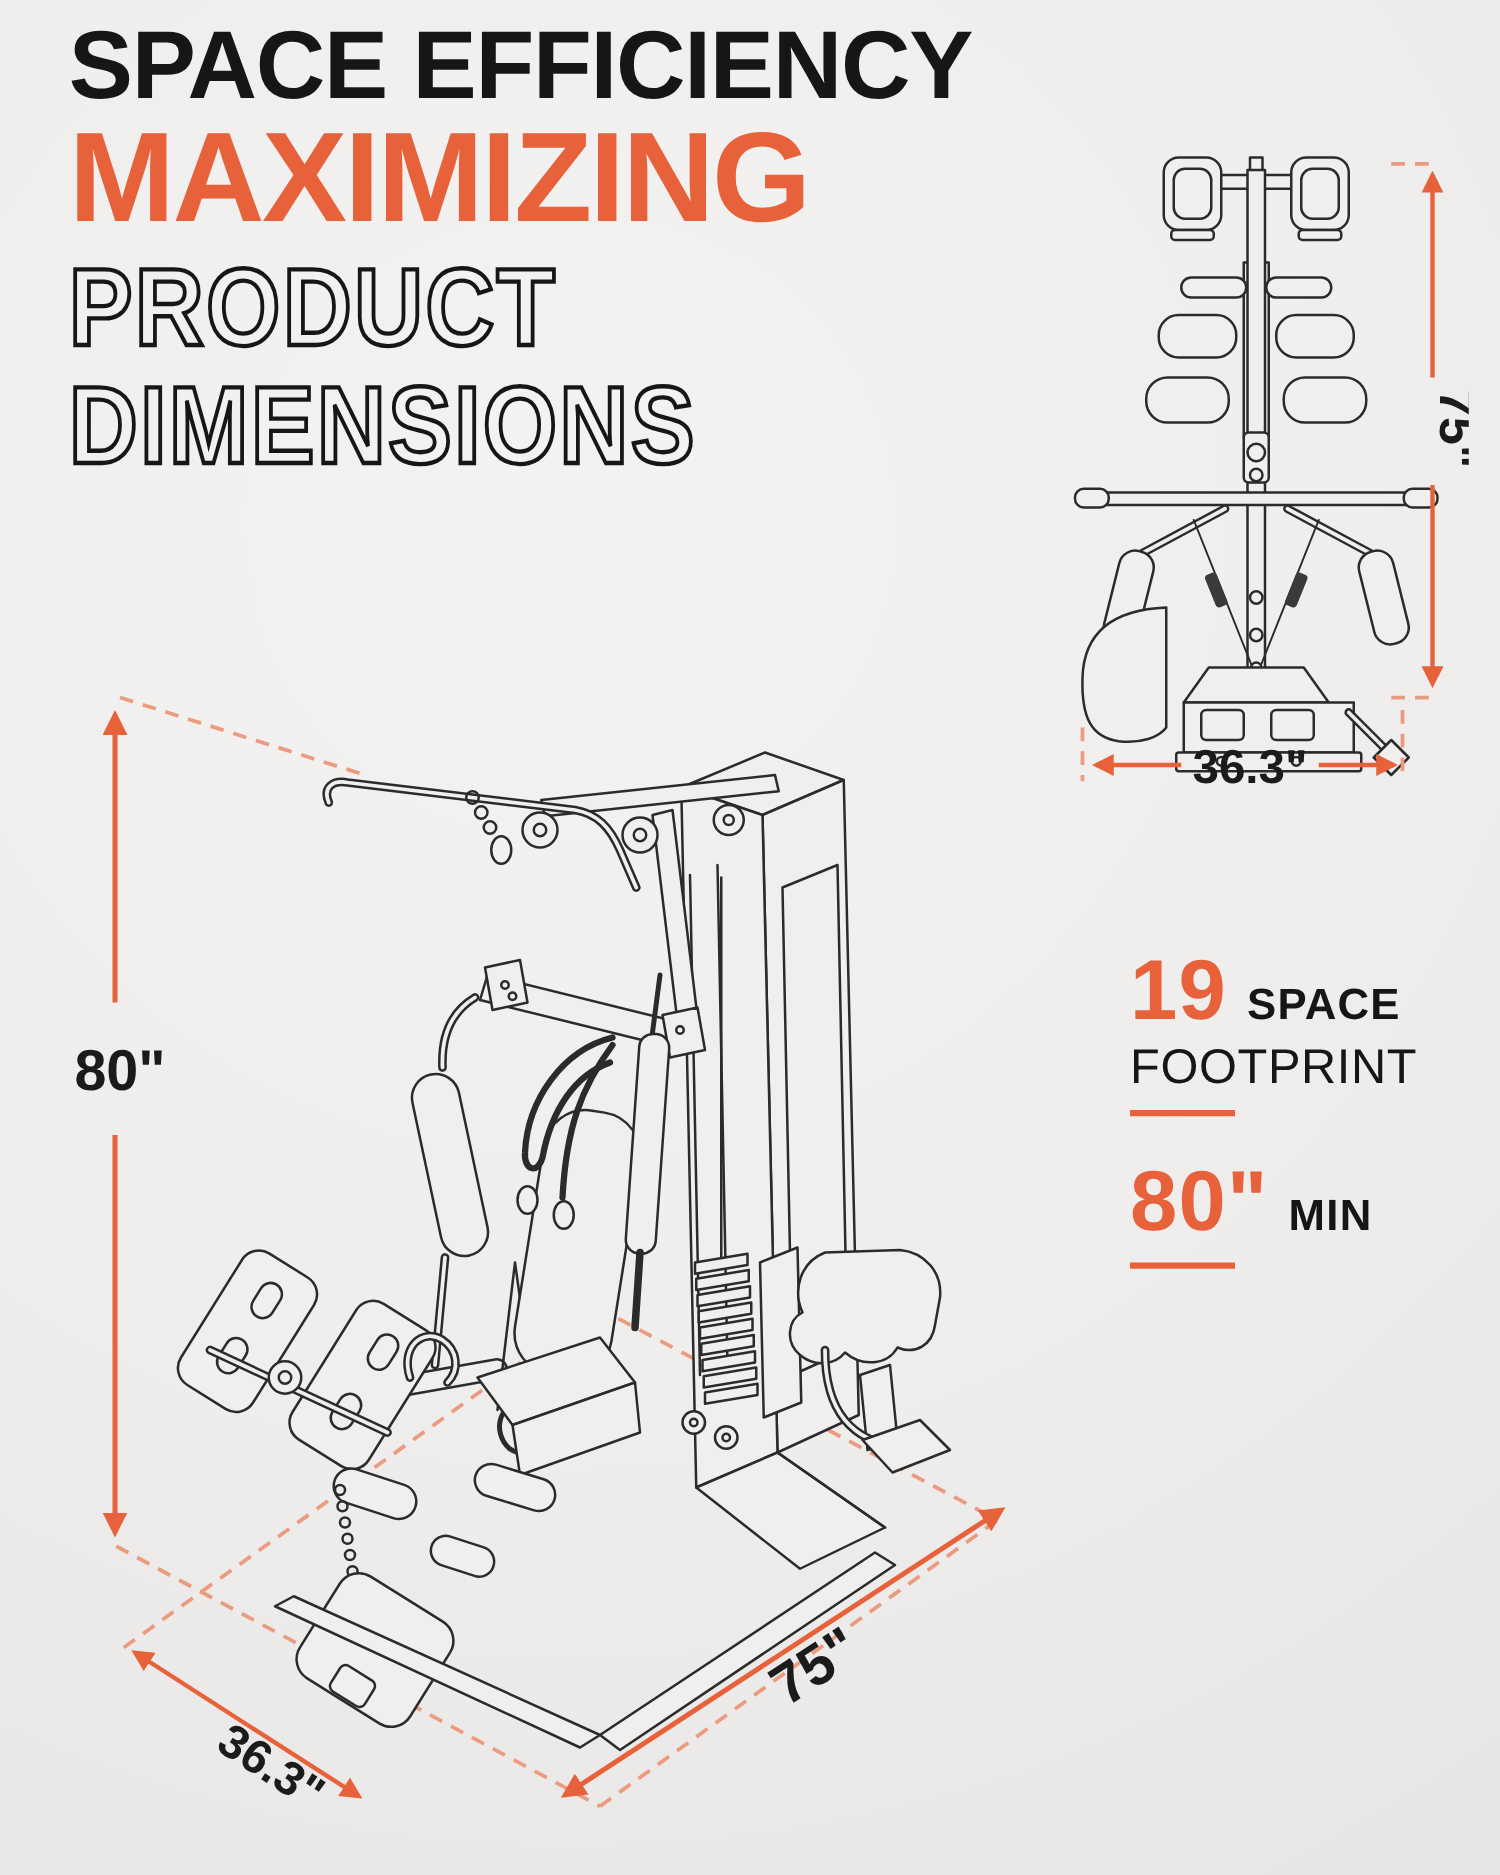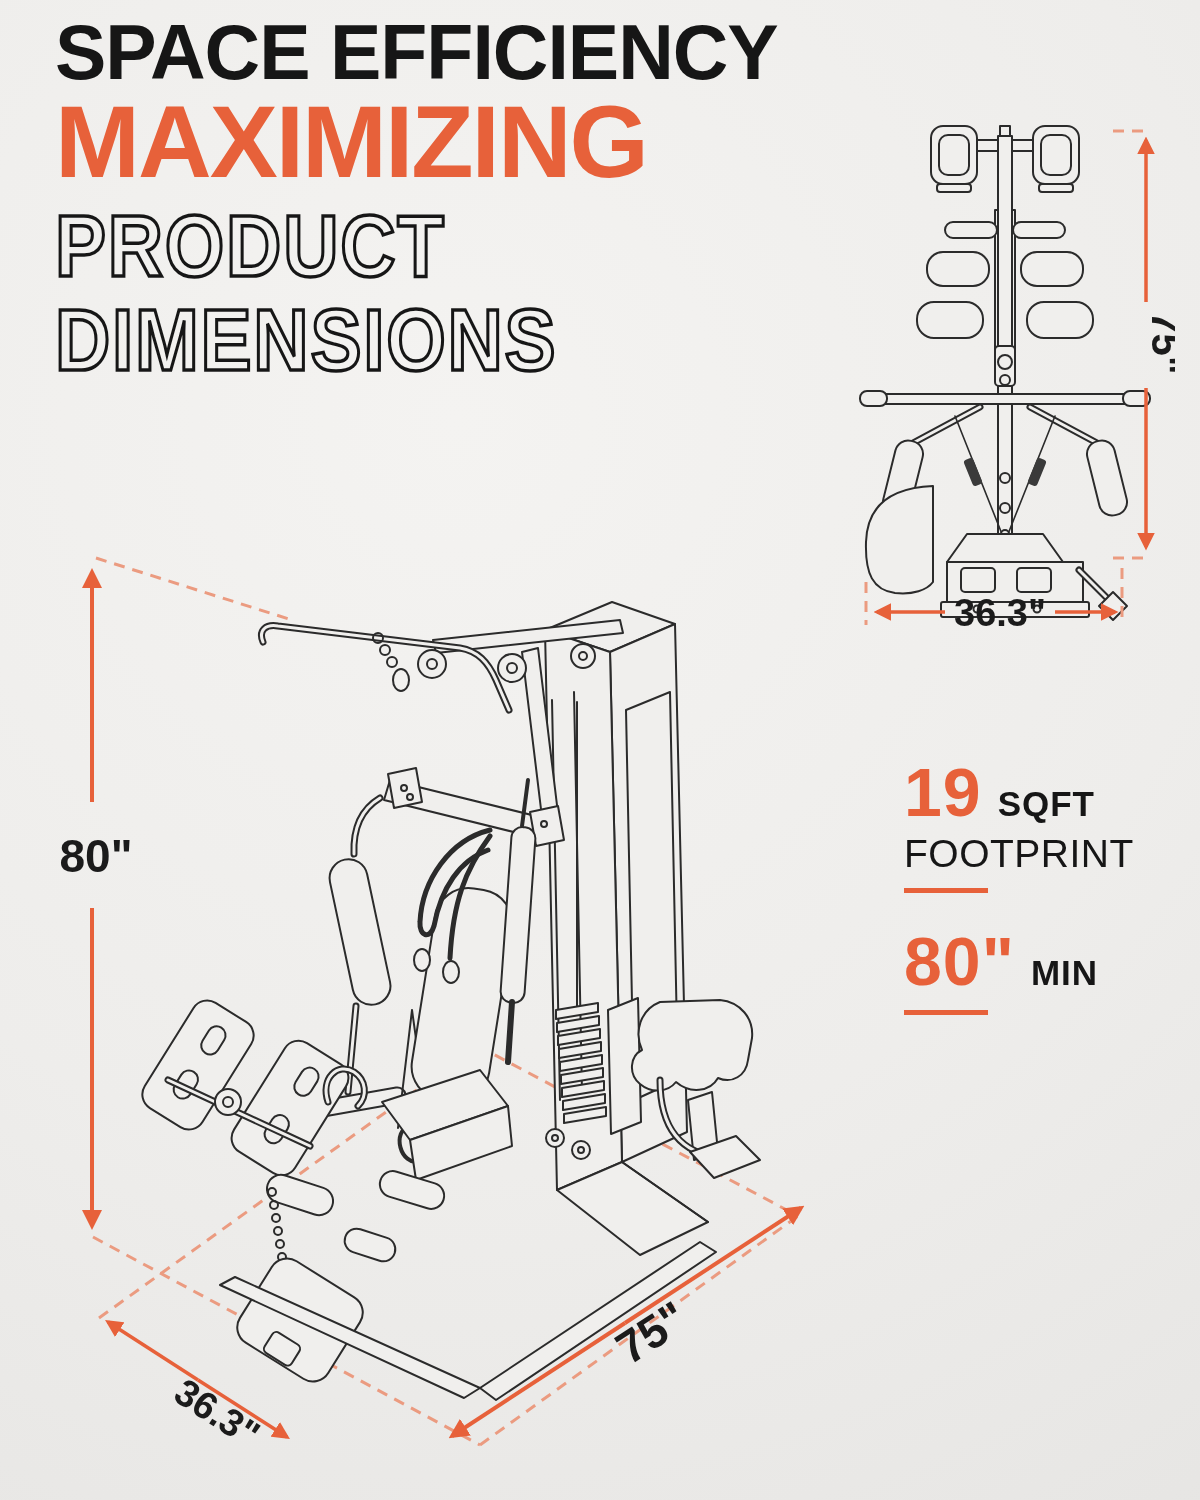--- a/index.html
+++ b/index.html
@@ -307,21 +307,21 @@
     <path class="art f" d="M160,745 L175,737 L420,848 L404,858 Z"></path>
     <path class="art f" d="M420,848 L640,702 L656,712 L436,860 Z"></path>
     <line class="art" x1="562" y1="622" x2="648" y2="682"></line>
   </g>
 </svg>
 
 <div id="stats-block" class="abs">
   <div id="stat-footprint">
     <div class="stat-row">
       <span class="stat-value">19</span>
-      <span class="stat-unit">SQFT</span>
+      <span class="stat-unit">SPACE</span>
     </div>
     <div class="stat-label">FOOTPRINT</div>
     <div class="stat-rule"></div>
   </div>
 
   <div id="stat-ceiling">
     <div class="stat-row">
       <span class="stat-value">80"</span>
       <span class="stat-unit">MIN</span>
     </div>

